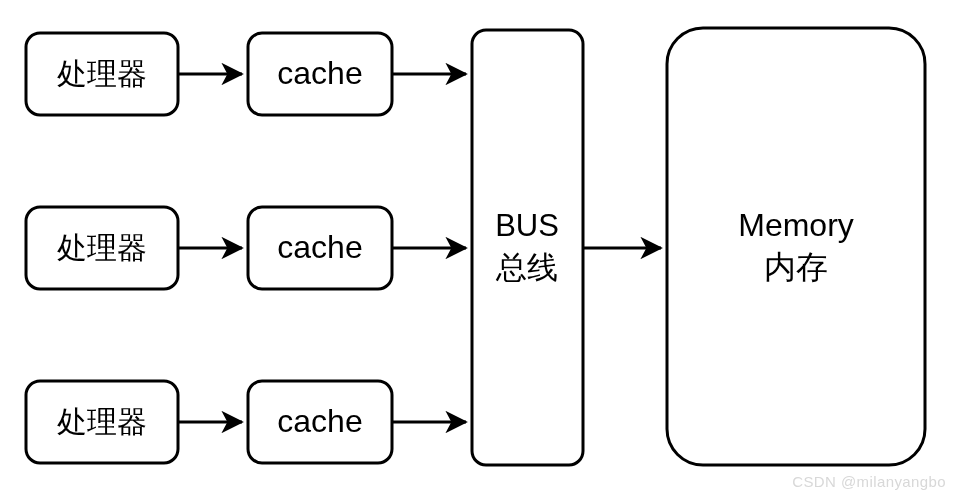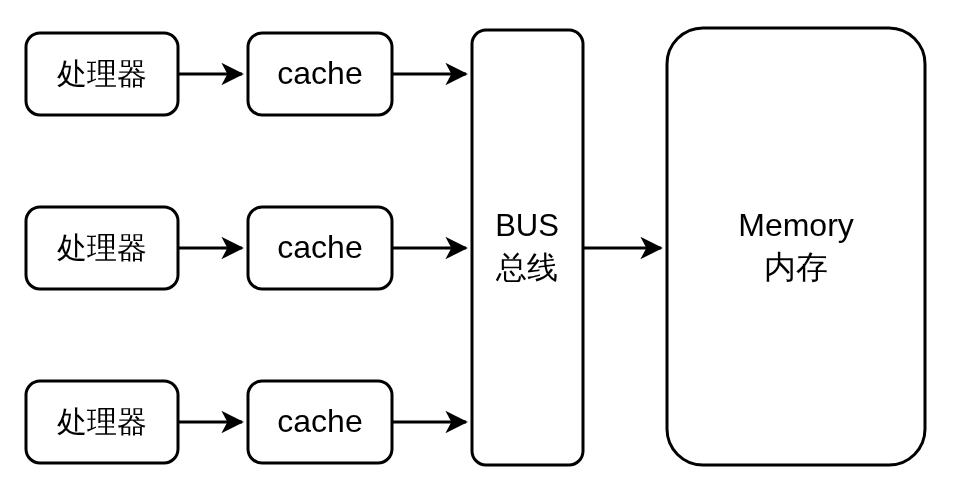--- a/index.html
+++ b/index.html
@@ -124,13 +124,14 @@
 
     <line class="edge-line" x1="583" y1="248" x2="661" y2="248" marker-end="url(#barb)"></line>
 
     <g>
       <rect class="node-rect" x="667" y="28" width="258" height="437" rx="36" ry="36"></rect>
       <text class="node-label" x="796" y="228">Memory</text>
       <text class="node-label" x="796" y="270">内存</text>
     </g>
   </svg>
 
+  <div class="watermark">CSDN @milanyangbo</div>
 </div>
 
 </body></html>

